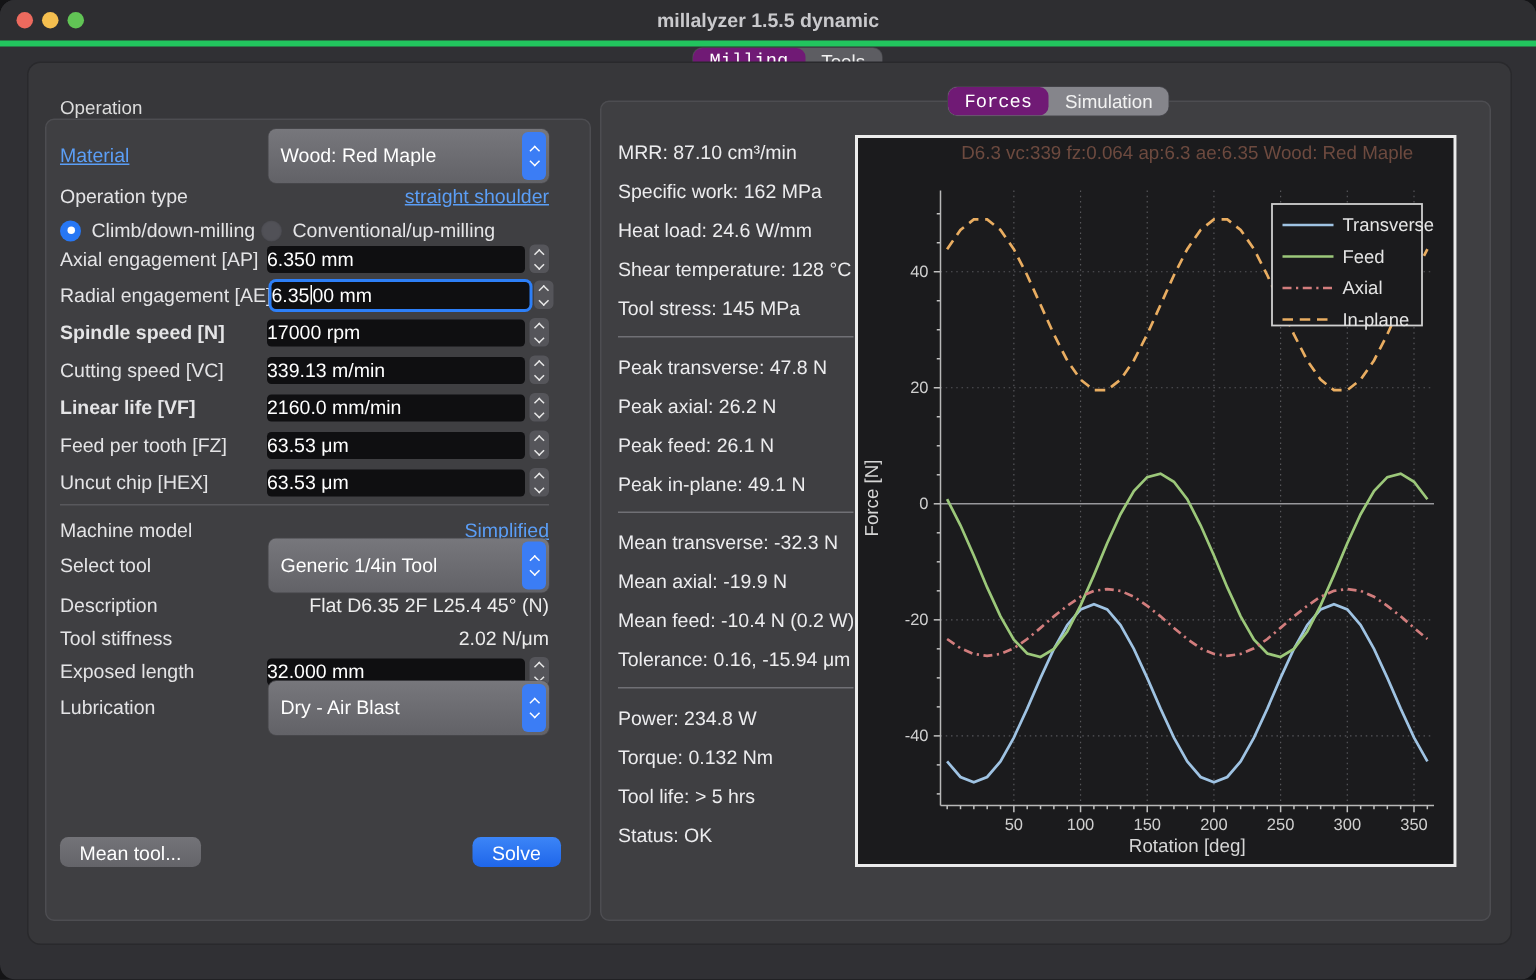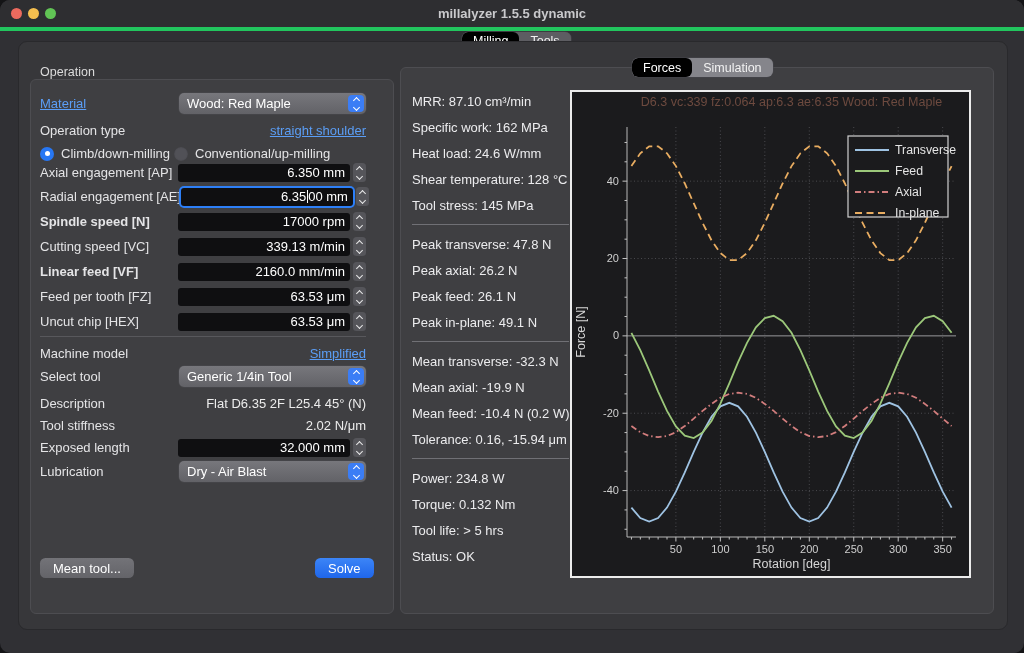--- a/index.html
+++ b/index.html
@@ -9,46 +9,46 @@
   .titlebar{position:absolute;left:0;top:0;right:0;height:27px;background:#2e2e31;border-bottom:4px solid #22c55e;padding-left:47px;}
   .tl{position:absolute;top:8px;width:11px;height:11px;border-radius:50%;}
   .tl.red{left:11px;background:#ec6a5e;}
   .tl.yellow{left:28px;background:#f5bf4f;}
   .tl.green{left:45px;background:#61c455;}
   .wtitle{position:absolute;left:0;right:0;top:6px;text-align:center;font-size:13px;font-weight:700;color:#c9c9cc;}
   
   .seg{position:absolute;display:flex;align-items:stretch;border-radius:6px;overflow:hidden;font-size:12.5px;
        box-shadow:0 0 0 .5px #47474c;}
   .seg .segment{display:flex;align-items:center;padding:0 11px;color:#f2f2f2;}
-  .seg .segment.on{background:#000000;border-radius:6px;color:#fff;}
+  .seg .segment.on{background:#701a75;border-radius:6px;color:#fff;font-family:Liberation Mono, monospace;}
   .seg.main{left:462px;top:32px;height:18px;background:#5d5d62;}
   .seg.view{left:632px;top:58px;height:19px;background:#85858b;}
   
   .panel-bg{position:absolute;left:18px;top:41px;width:988px;height:587px;background:#37373a;border:1px solid #29292c;border-radius:9px;}
   .gbox{position:absolute;background:#3f3f42;border:1px solid #4d4d51;border-radius:6px;}
   .gb-left{left:30px;top:79px;width:362px;height:533px;}
   .gb-right{left:400px;top:67px;width:592px;height:545px;}
   .gb-label{position:absolute;left:40px;top:65px;font-size:12.5px;color:#dcdcdc;}
   
   .row{position:absolute;left:40px;width:326px;height:21px;display:flex;align-items:center;font-size:13px;}
   .lbl{color:#e4e4e6;white-space:nowrap;}
   .lbl.bold{font-weight:700;}
   .link{color:#5b9ef6;text-decoration:underline;cursor:pointer;}
   .rightpush{margin-left:auto;}
   .numwrap{display:flex;align-items:center;margin-left:auto;}
   .numfield{width:172px;height:18px;background:#0f0f11;border-radius:3px;display:flex;align-items:center;
-            justify-content:flex-end;padding-right:5px;box-sizing:border-box;color:#fff;}
+            justify-content:flex-start;padding-right:5px;box-sizing:border-box;color:#fff;}
   .numfield.focused{box-shadow:0 0 0 2px #2d7ff7;}
   .caret{display:inline-block;width:1px;height:13px;background:#fff;margin:0 .5px;}
   .stepper{width:13px;height:19px;margin-left:3px;background:#55555a;border-radius:3.5px;display:flex;
            flex-direction:column;align-items:center;justify-content:center;}
   .chev{display:block;width:4px;height:4px;border-left:1.4px solid #e9e9e9;border-top:1.4px solid #e9e9e9;}
   .chev.up{transform:rotate(45deg);margin-bottom:1px;}
   .chev.down{transform:rotate(225deg);margin-top:1px;}
-  .popup{position:relative;width:187px;height:21px;margin-left:auto;border-radius:5px;
+  .popup{position:relative;width:187px;height:36px;margin-left:auto;border-radius:5px;
          background:linear-gradient(180deg,#77777c,#626267);display:flex;align-items:center;box-shadow:0 0 0 .5px #4a4a4e;}
   .popup-text{padding-left:8px;color:#fff;font-size:13px;white-space:nowrap;}
   .popup-caps{position:absolute;right:2px;top:2px;bottom:2px;width:16px;border-radius:4px;background:#3b7df5;
               display:flex;flex-direction:column;align-items:center;justify-content:center;}
   .popup-caps .chev{border-color:#fff;}
   .radio{width:14px;height:14px;border-radius:50%;display:flex;align-items:center;justify-content:center;flex:none;}
   .radio.on{background:#2777f4;}
   .radio.on::after{content:"";width:5px;height:5px;border-radius:50%;background:#fff;}
   .radio.off{background:#515157;box-shadow:inset 0 0 1px #38383c;}
   .radio-item{display:flex;align-items:center;gap:7px;}
@@ -173,21 +173,21 @@
           <span>339.13 m/min</span>
         </span>
       <span class="stepper">
           <i class="chev up"></i>
           <i class="chev down"></i>
         </span>
     </span>
   </div>
 
   <div class="row" style="top:261px">
-    <span class="lbl bold">Linear feed [VF]</span>
+    <span class="lbl bold">Linear life [VF]</span>
     <span class="numwrap">
       <span class="numfield">
           <span>2160.0 mm/min</span>
         </span>
       <span class="stepper">
           <i class="chev up"></i>
           <i class="chev down"></i>
         </span>
     </span>
   </div>

